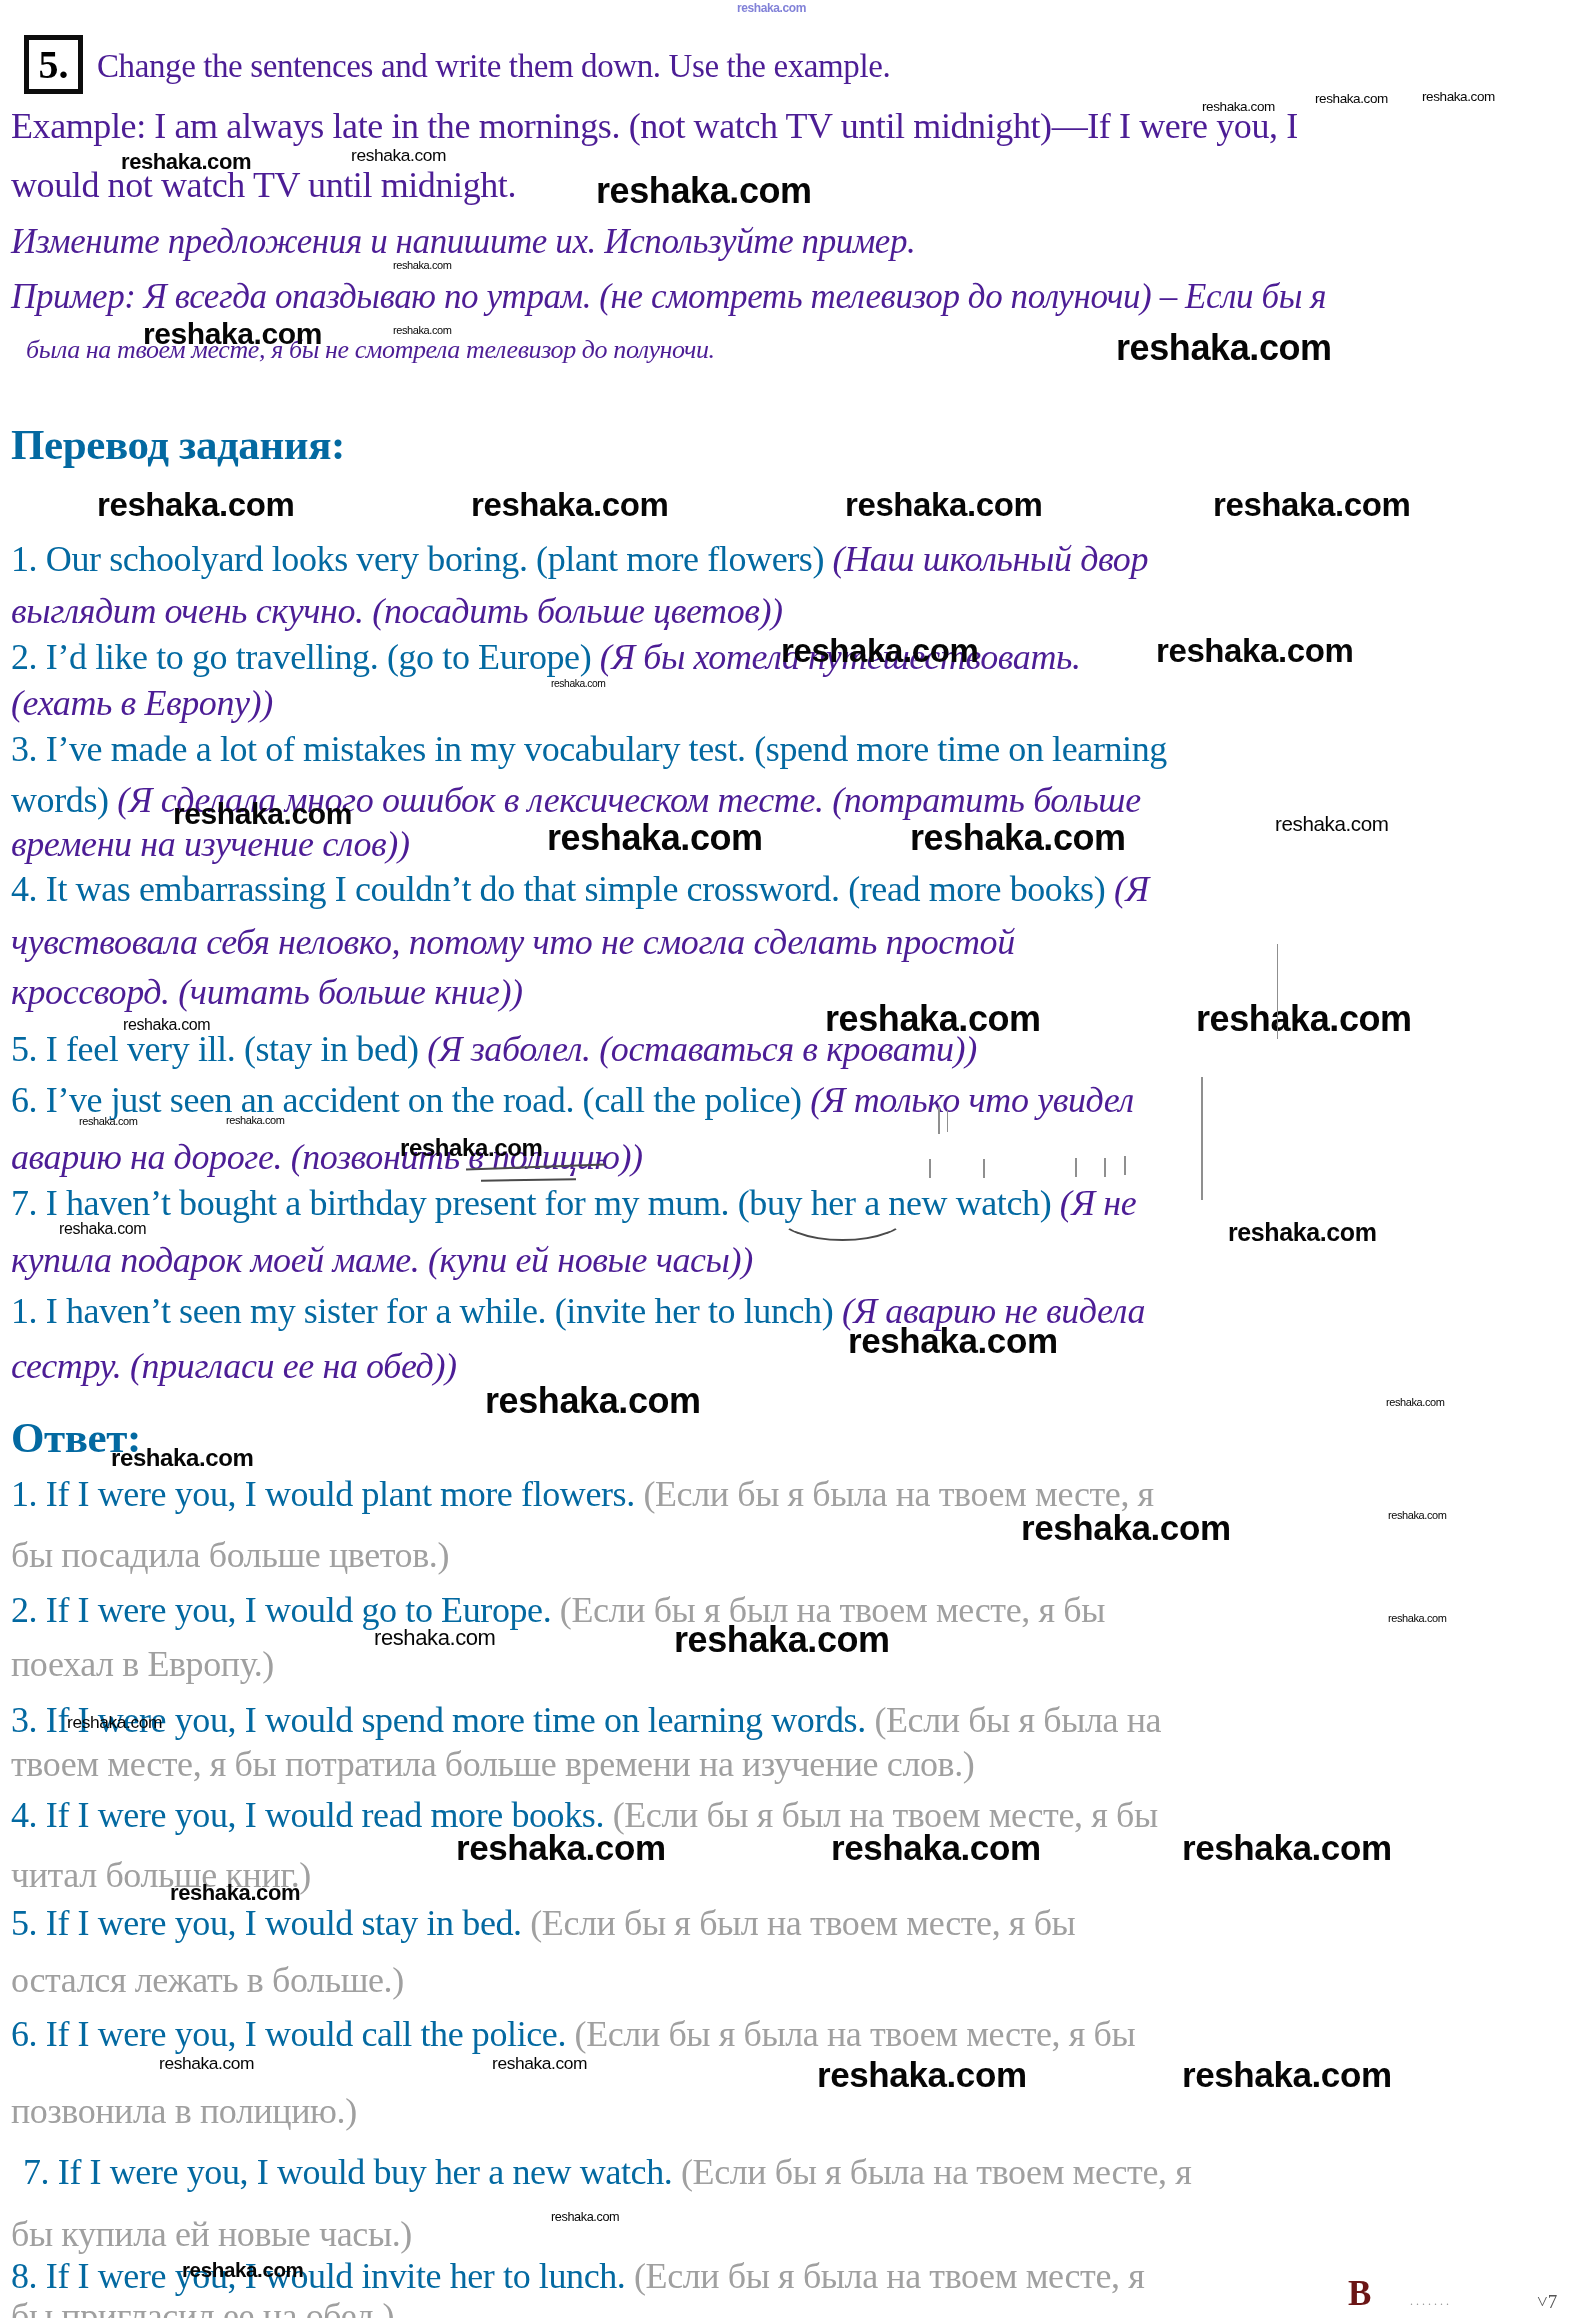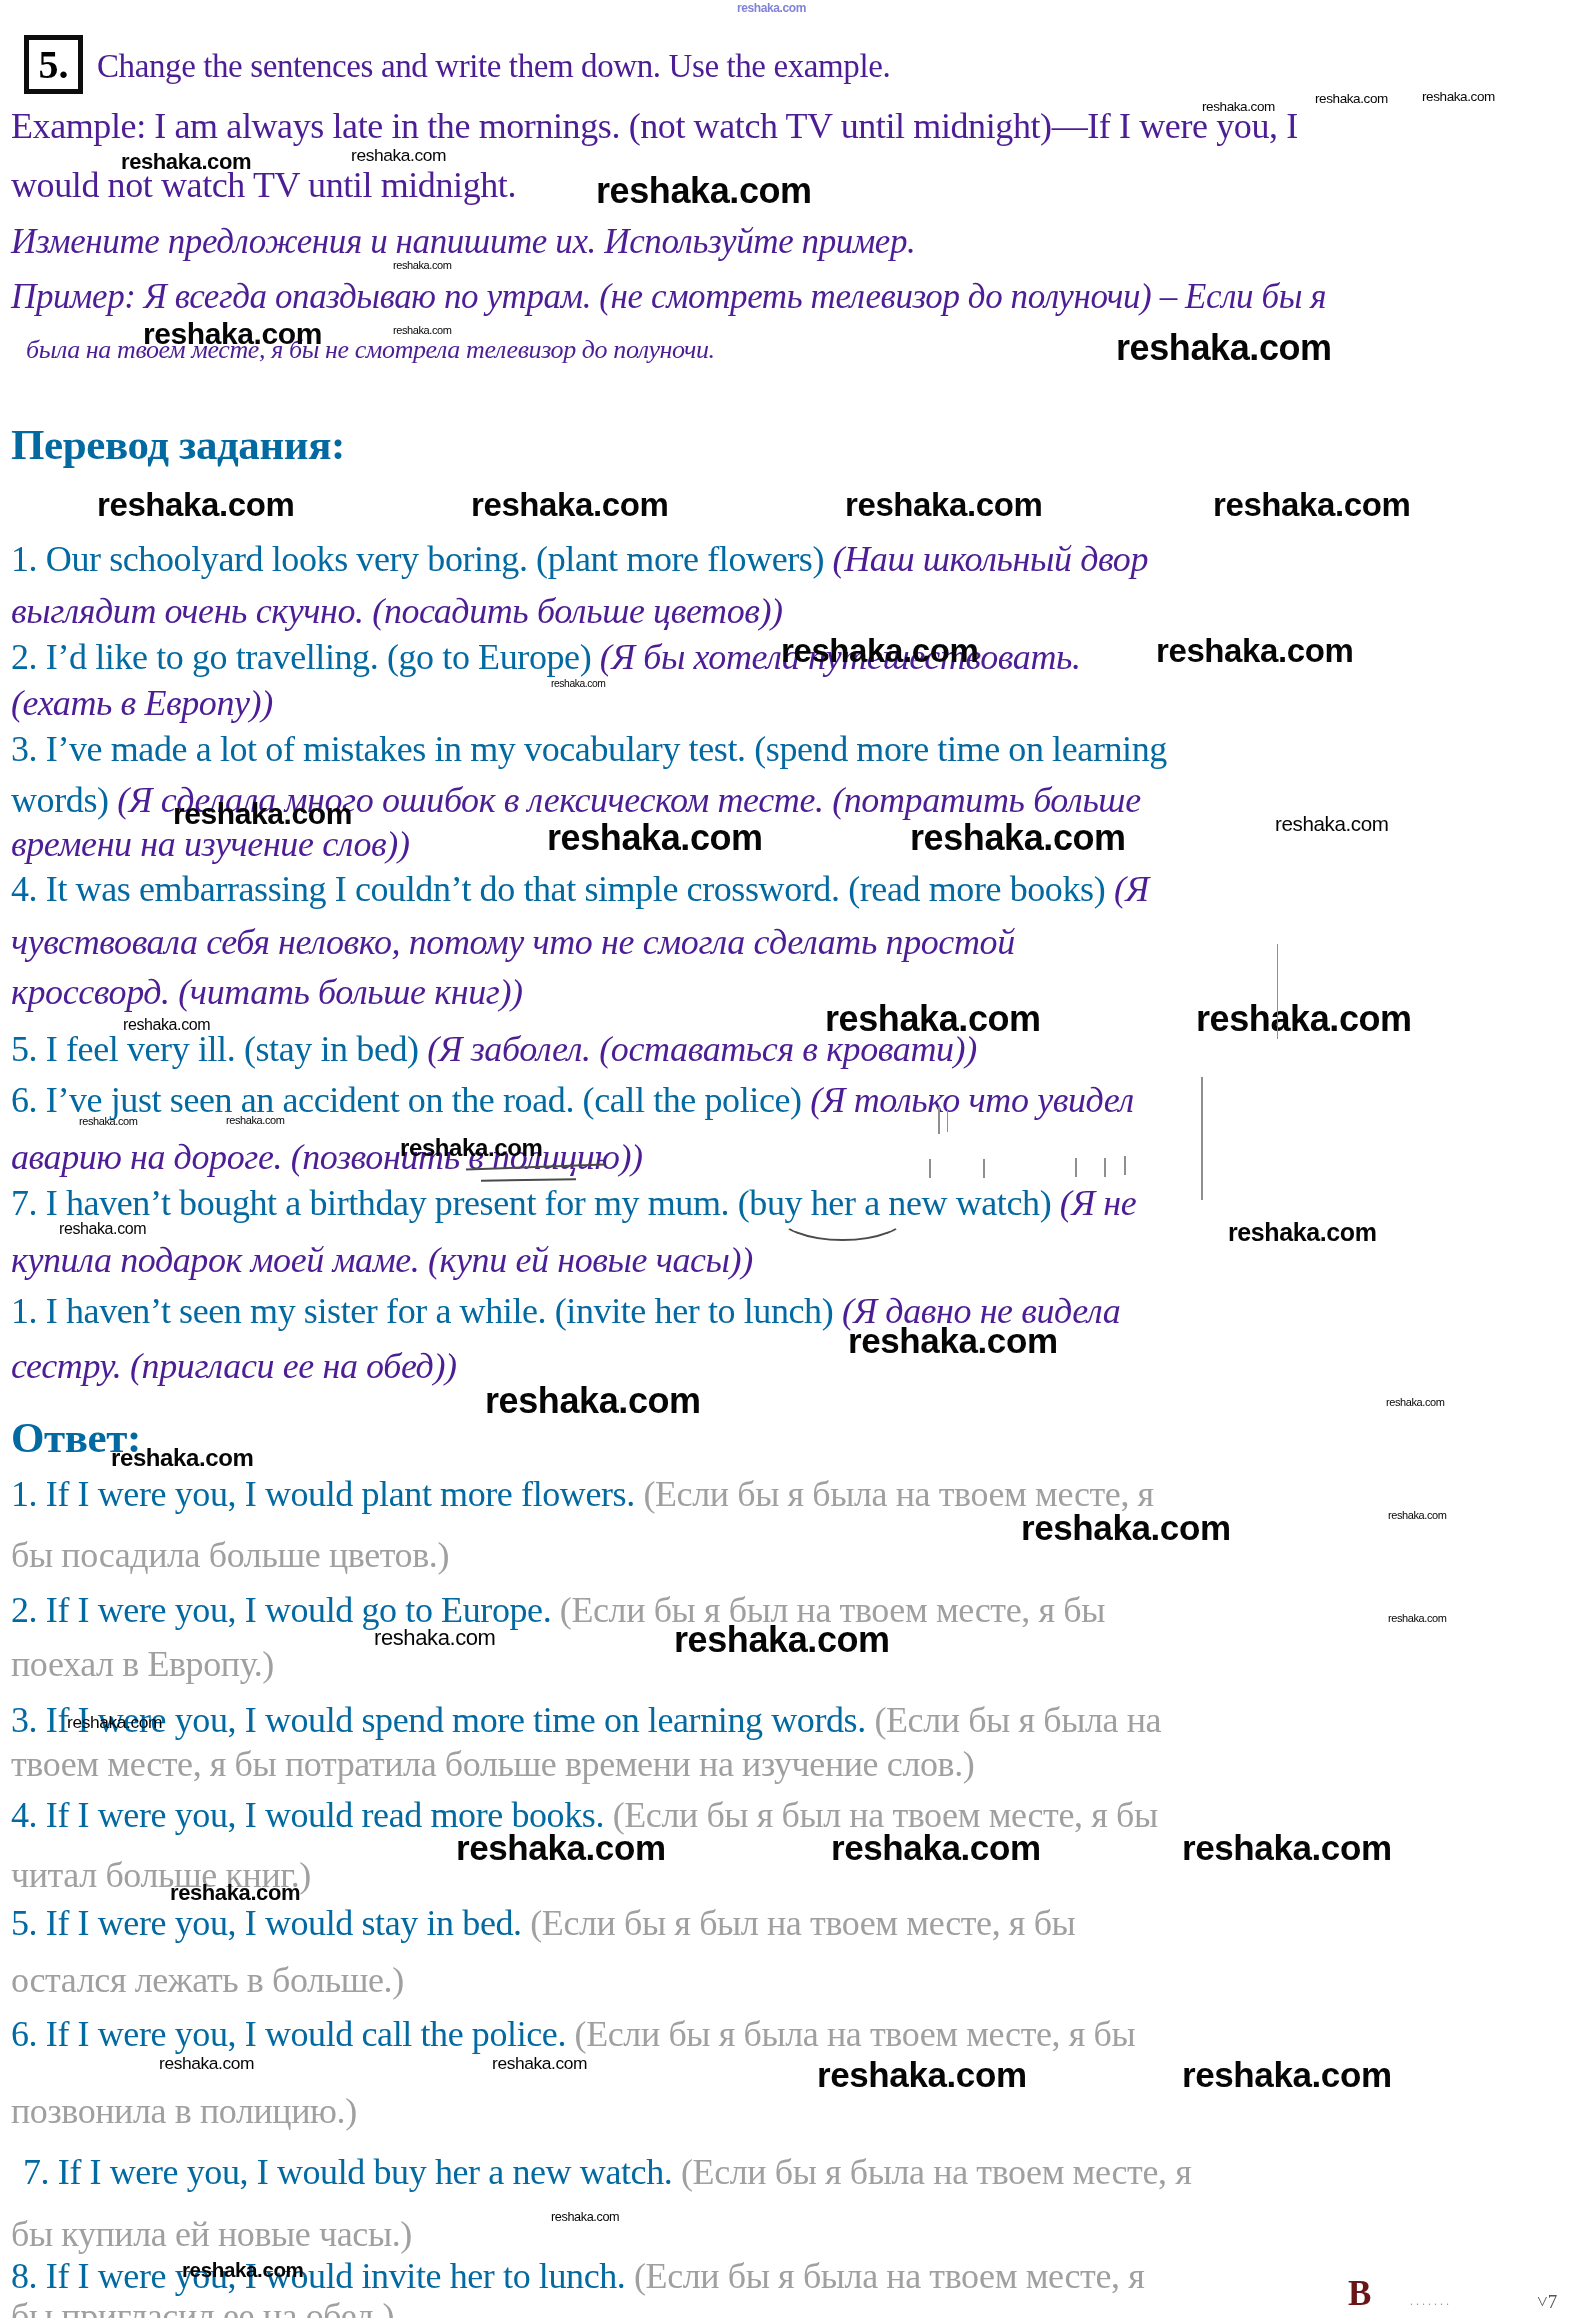--- a/index.html
+++ b/index.html
@@ -45,21 +45,21 @@
       <div class="line" style="left: 11px; top: 782px; font-size: 36px;"><span class="c-ink">words) </span><span class="c-gray it">(Я сделала много ошибок в лексическом тесте. (потратить больше</span></div>
       <div class="line" style="left: 11px; top: 826px; font-size: 36px;"><span class="c-gray it">времени на изучение слов))</span></div>
       <div class="line" style="left: 11px; top: 871px; font-size: 36px;"><span class="c-ink">4. It was embarrassing I couldn’t do that simple crossword. (read more books) </span><span class="c-gray it">(Я</span></div>
       <div class="line" style="left: 11px; top: 924px; font-size: 36px;"><span class="c-gray it">чувствовала себя неловко, потому что не смогла сделать простой</span></div>
       <div class="line" style="left: 11px; top: 974px; font-size: 36px;"><span class="c-gray it">кроссворд. (читать больше книг))</span></div>
       <div class="line" style="left: 11px; top: 1031px; font-size: 36px;"><span class="c-ink">5. I feel very ill. (stay in bed) </span><span class="c-gray it">(Я заболел. (оставаться в кровати))</span></div>
       <div class="line" style="left: 11px; top: 1082px; font-size: 36px;"><span class="c-ink">6. I’ve just seen an accident on the road. (call the police) </span><span class="c-gray it">(Я только что увидел</span></div>
       <div class="line" style="left: 11px; top: 1139px; font-size: 36px;"><span class="c-gray it">аварию на дороге. (позвонить в полицию))</span></div>
       <div class="line" style="left: 11px; top: 1185px; font-size: 36px;"><span class="c-ink">7. I haven’t bought a birthday present for my mum. (buy her a new watch) </span><span class="c-gray it">(Я не</span></div>
       <div class="line" style="left: 11px; top: 1242px; font-size: 36px;"><span class="c-gray it">купила подарок моей маме. (купи ей новые часы))</span></div>
-      <div class="line" style="left: 11px; top: 1293px; font-size: 36px;"><span class="c-ink">1. I haven’t seen my sister for a while. (invite her to lunch) </span><span class="c-gray it">(Я давно не видела</span></div>
+      <div class="line" style="left: 11px; top: 1293px; font-size: 36px;"><span class="c-ink">1. I haven’t seen my sister for a while. (invite her to lunch) </span><span class="c-gray it">(Я аварию не видела</span></div>
       <div class="line" style="left: 11px; top: 1348px; font-size: 36px;"><span class="c-gray it">сестру. (пригласи ее на обед))</span></div>
       <div class="line" style="left: 11px; top: 1416px; font-size: 43px;"><span class="c-ink bd">Ответ:</span></div>
       <div class="line" style="left: 11px; top: 1476px; font-size: 36px;"><span class="c-ink">1. If I were you, I would plant more flowers. </span><span class="c-grayl">(Если бы я была на твоем месте, я</span></div>
       <div class="line" style="left: 11px; top: 1537px; font-size: 36px;"><span class="c-grayl">бы посадила больше цветов.)</span></div>
       <div class="line" style="left: 11px; top: 1592px; font-size: 36px;"><span class="c-ink">2. If I were you, I would go to Europe. </span><span class="c-grayl">(Если бы я был на твоем месте, я бы</span></div>
       <div class="line" style="left: 11px; top: 1646px; font-size: 36px;"><span class="c-grayl">поехал в Европу.)</span></div>
       <div class="line" style="left: 11px; top: 1702px; font-size: 36px;"><span class="c-ink">3. If I were you, I would spend more time on learning words. </span><span class="c-grayl">(Если бы я была на</span></div>
       <div class="line" style="left: 11px; top: 1746px; font-size: 36px;"><span class="c-grayl">твоем месте, я бы потратила больше времени на изучение слов.)</span></div>
       <div class="line" style="left: 11px; top: 1797px; font-size: 36px;"><span class="c-ink">4. If I were you, I would read more books. </span><span class="c-grayl">(Если бы я был на твоем месте, я бы</span></div>
       <div class="line" style="left: 11px; top: 1857px; font-size: 36px;"><span class="c-grayl">читал больше книг.)</span></div>

